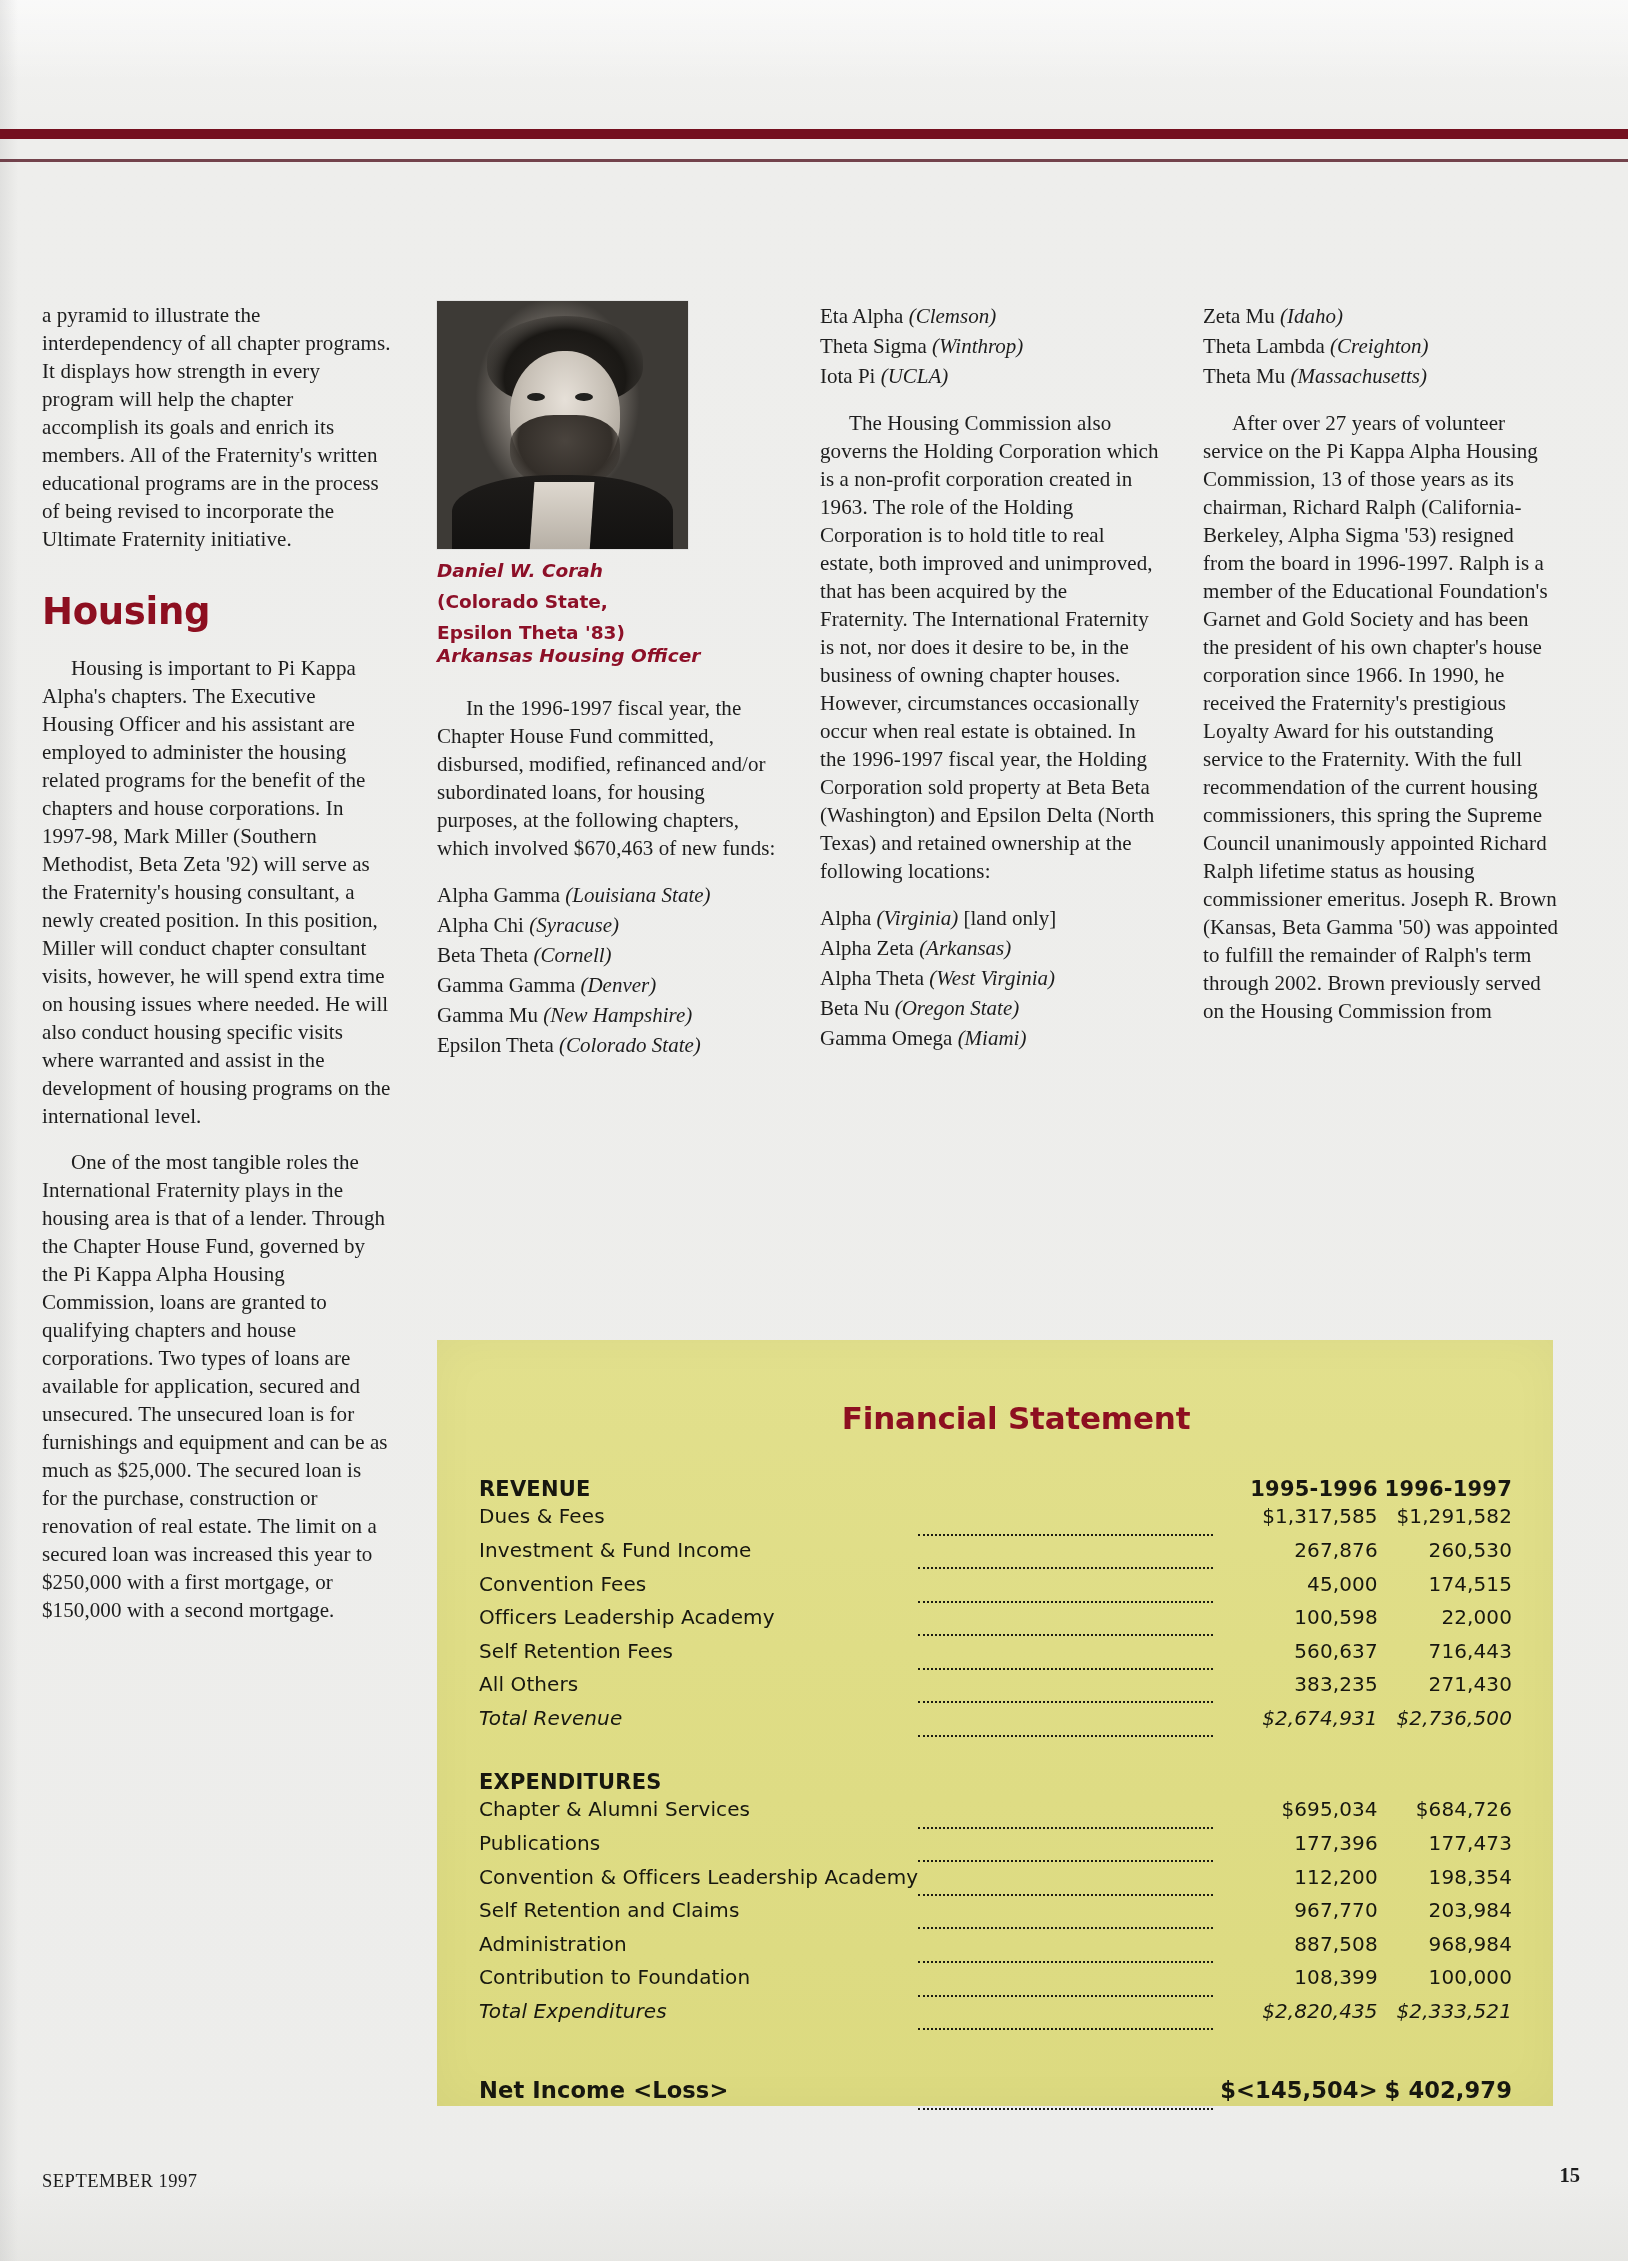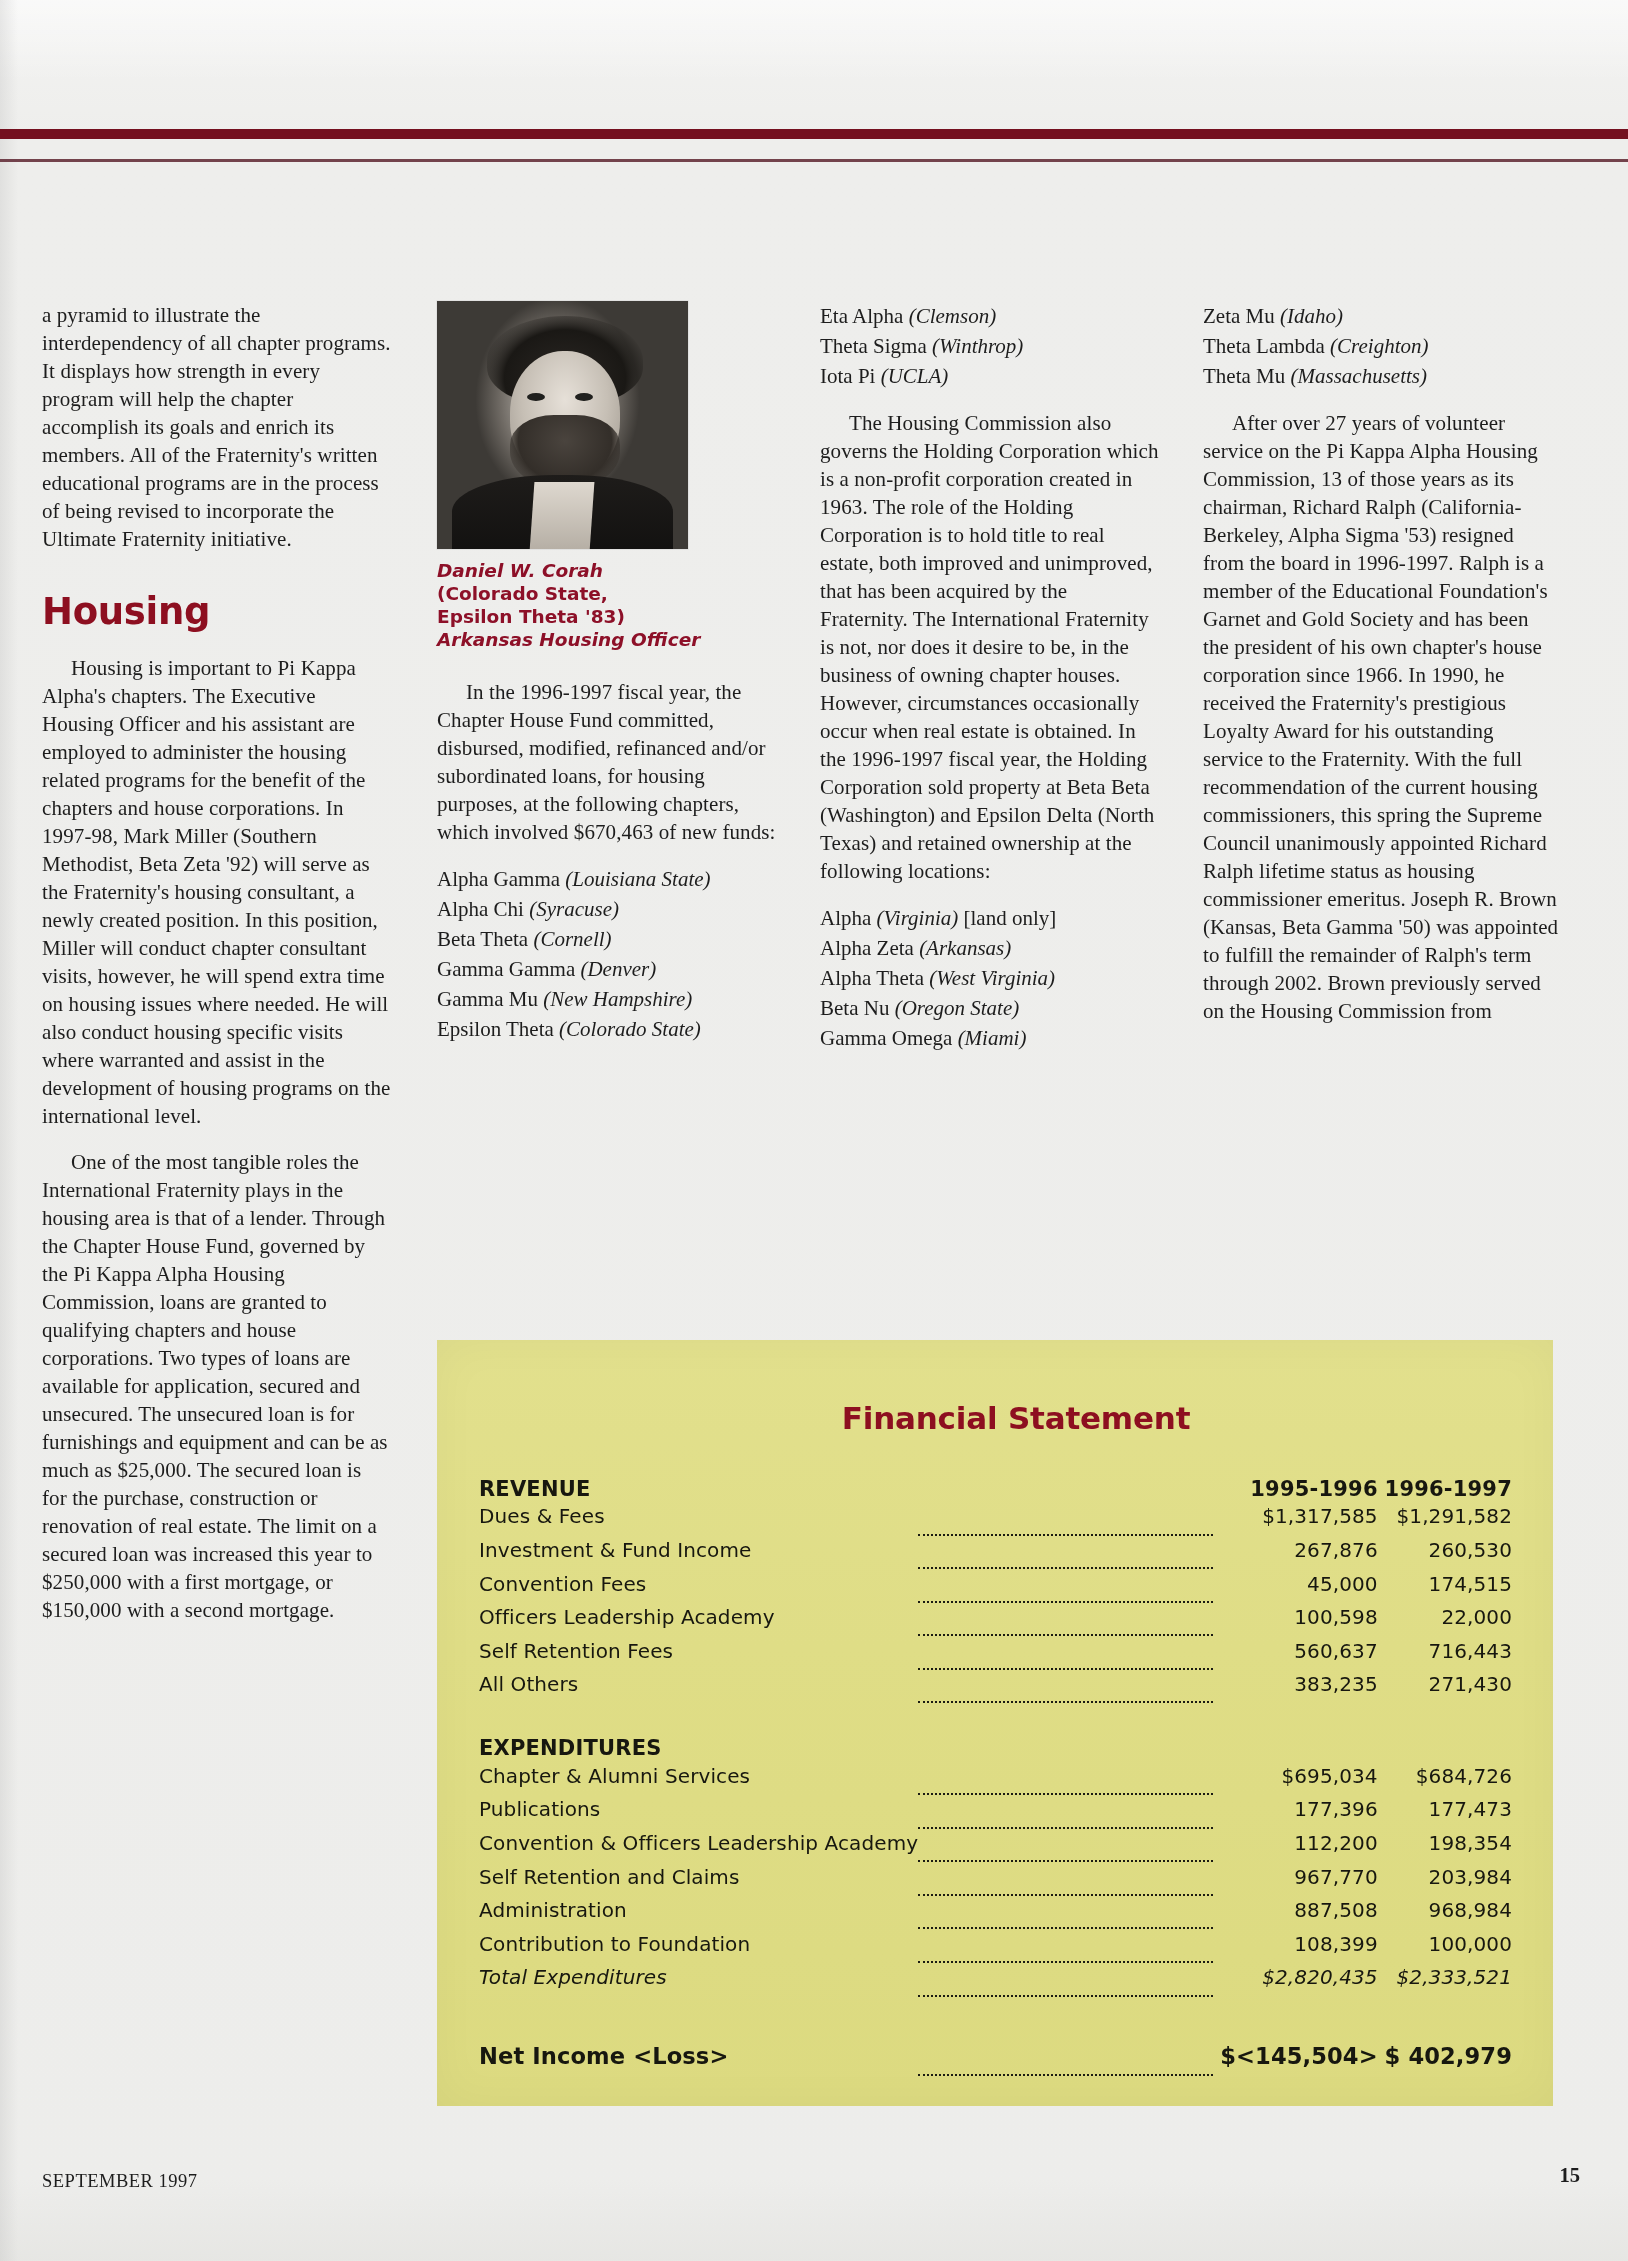--- a/index.html
+++ b/index.html
@@ -120,21 +120,21 @@
   }
   .caption{
     font-family:"DejaVu Sans", sans-serif;
     font-style:italic;
     font-weight:bold;
     font-size:18.5px;
     line-height:23px;
     color:#8d1028;
     margin:9.6px 0 0 0;
   }
-  .caption .upright{font-style:normal;}
+  .caption .upright{font-style:normal;margin-top:8px;}
 
   
   .fin-box{
     position:absolute;
     left:437px;top:1340px;
     width:1116px;height:766px;
     background:linear-gradient(180deg,#e2e08d 0%,#dfdd86 40%,#dcda80 100%);
     box-shadow:inset 0 0 48px rgba(0,0,0,.035);
   }
   .fin-title{
@@ -309,20 +309,27 @@
             <td class="dots"></td>
             <td class="val">716,443</td>
           </tr>
           <tr class="row">
             <td class="lbl">All Others</td>
             <td class="dots"></td>
             <td class="val">383,235</td>
             <td class="dots"></td>
             <td class="val">271,430</td>
           </tr>
+          <tr class="row total">
+            <td class="lbl">Total Revenue</td>
+            <td class="dots"></td>
+            <td class="val">$2,674,931</td>
+            <td class="dots"></td>
+            <td class="val">$2,736,500</td>
+          </tr>
           <tr class="spacer">
             <td></td>
             <td></td>
             <td></td>
             <td></td>
             <td></td>
           </tr>
           <tr class="grp-head">
             <td>EXPENDITURES</td>
             <td></td>

